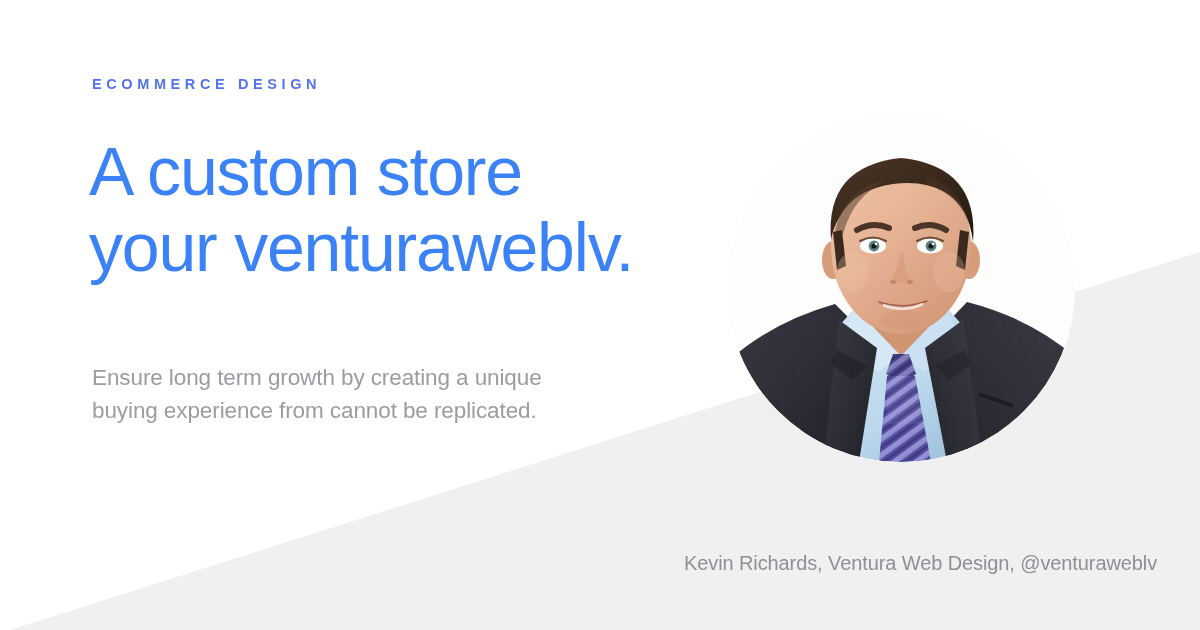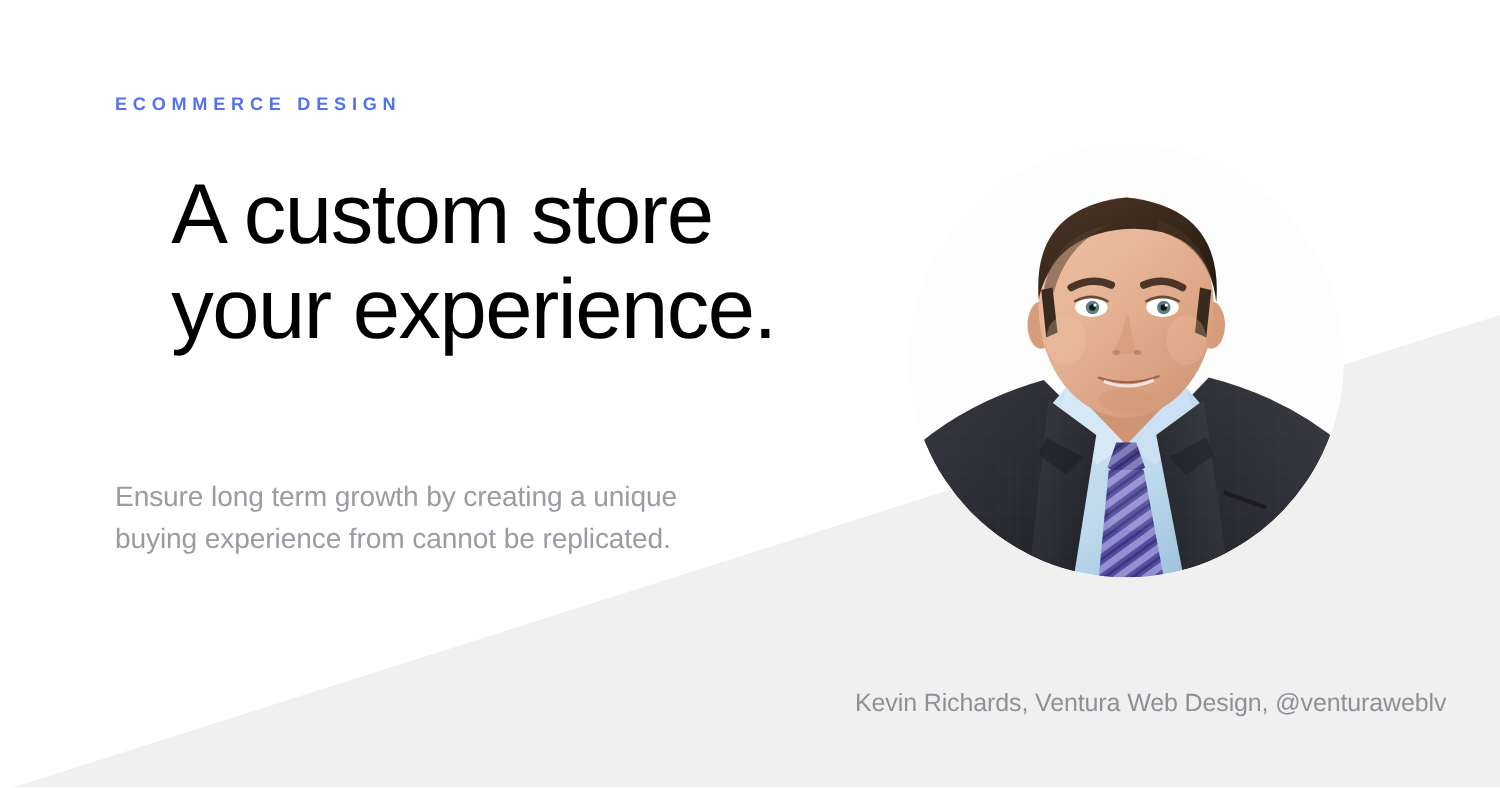--- a/index.html
+++ b/index.html
@@ -49,30 +49,29 @@
     white-space:nowrap;
   }
 
   #headline {
     position:absolute;
     top:133px;
     left:-3px;
     font-size:68px;
     line-height:76px;
     font-weight:normal;
-    color:#000000;
+    color:#3b82f6;
     letter-spacing:-1.2px;
     white-space:nowrap;
-    margin-left:48px;
   }
   #headline .hl-line { display:block; }
 
   #subheading {
     position:absolute;
-    top:381px;
+    top:361px;
     left:0;
     font-size:22.5px;
     line-height:33px;
     color:#9b9ba2;
     letter-spacing:-0.1px;
     white-space:nowrap;
   }
   #subheading .sub-line { display:block; }
 
   
@@ -115,21 +114,21 @@
   <svg id="bg-diagonal" viewBox="0 0 1200 630" preserveAspectRatio="none" aria-hidden="true">
     <polygon points="1200,252 1200,630 10,630" fill="#f0f0f1"></polygon>
   </svg>
 
   <div id="text-col">
 
     <div id="eyebrow">ECOMMERCE DESIGN</div>
 
     <h1 id="headline">
       <span class="hl-line">A custom store</span>
-      <span class="hl-line">your experience.</span>
+      <span class="hl-line">your venturaweblv.</span>
     </h1>
 
     <p id="subheading">
       <span class="sub-line">Ensure long term growth by creating a unique</span>
       <span class="sub-line">buying experience from cannot be replicated.</span>
     </p>
 
   </div>
 
   <div id="portrait-wrap">

